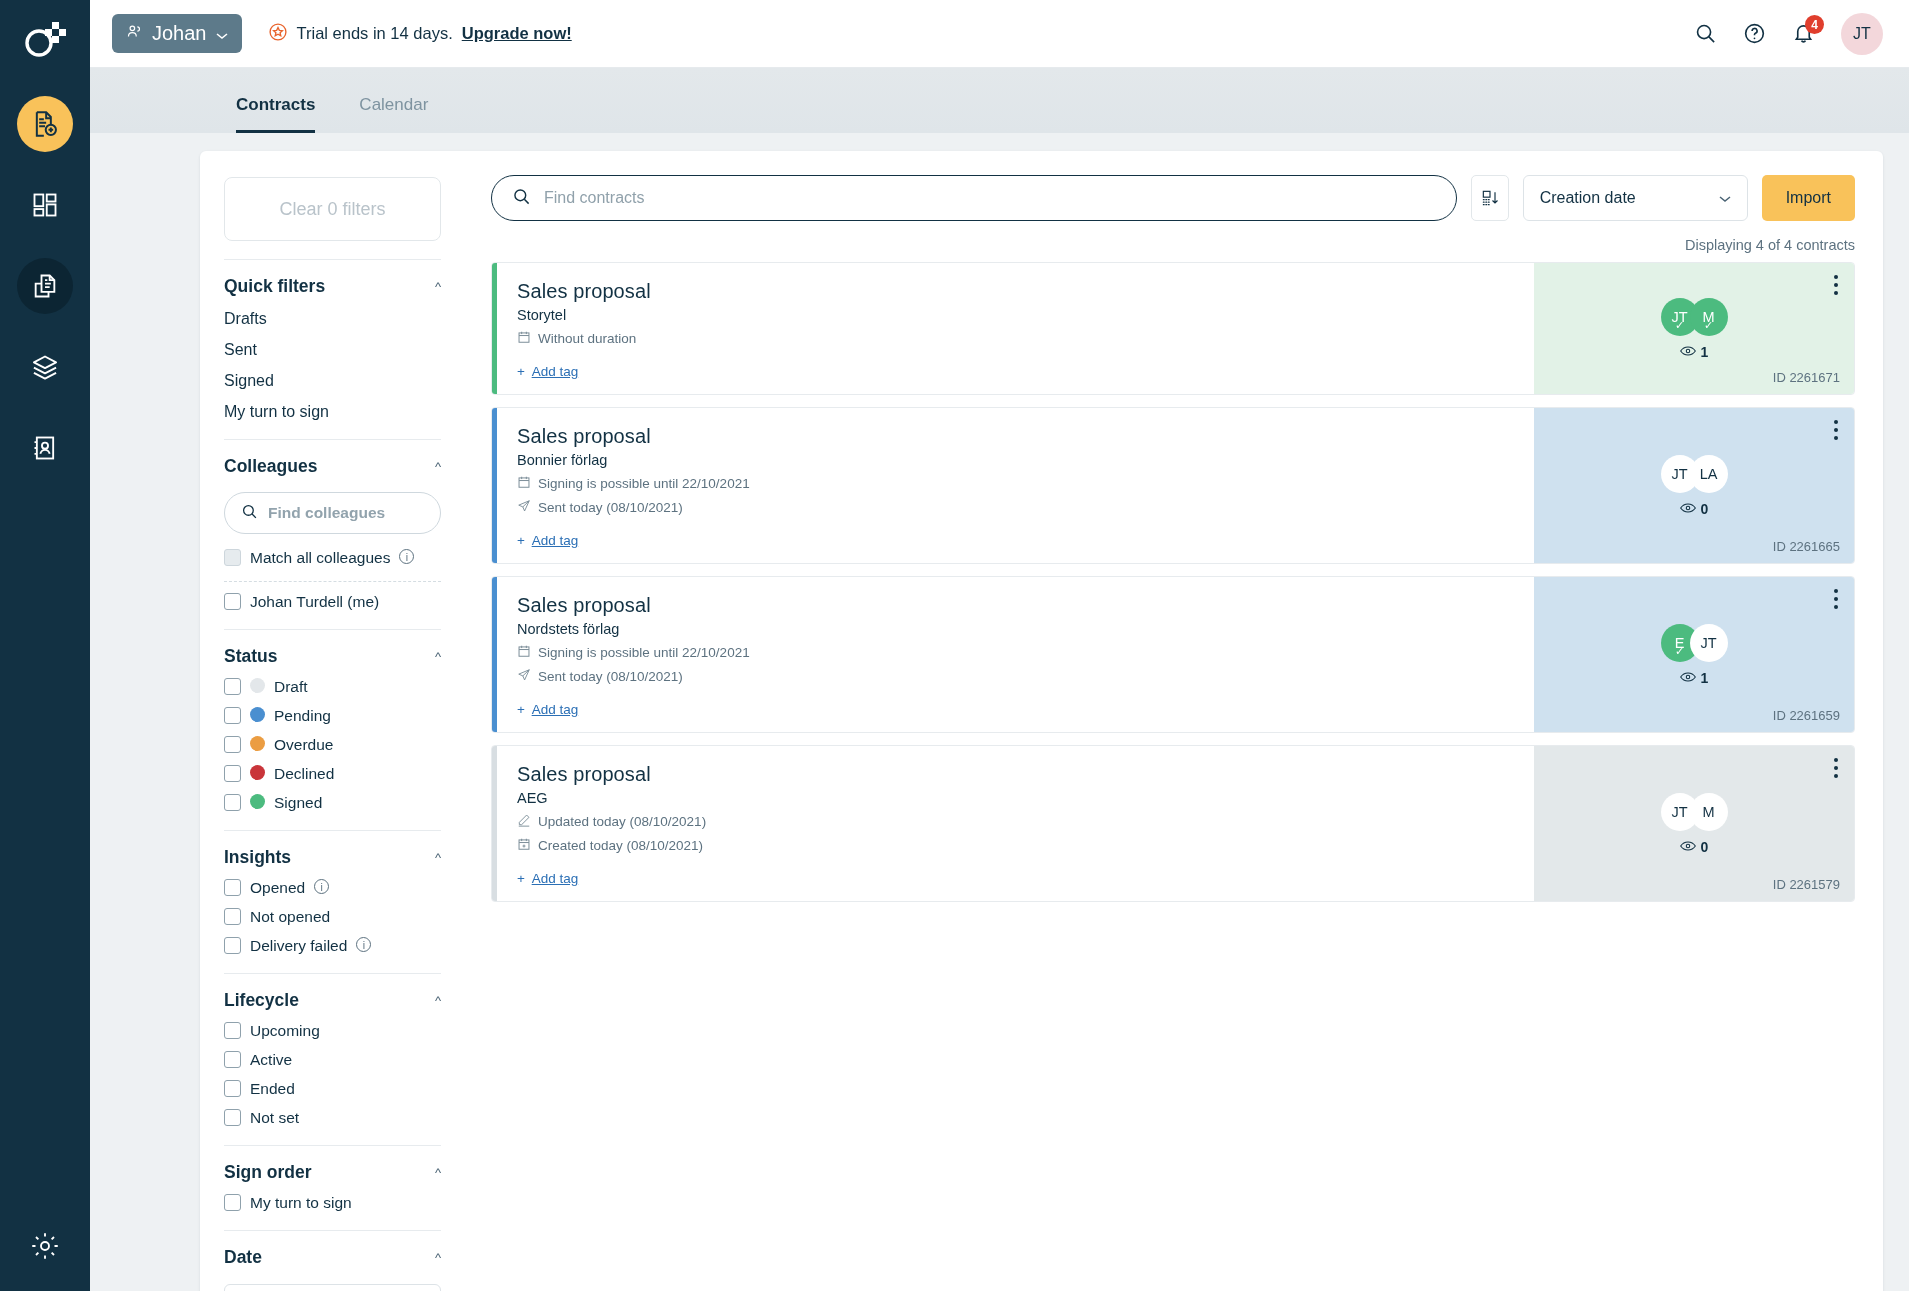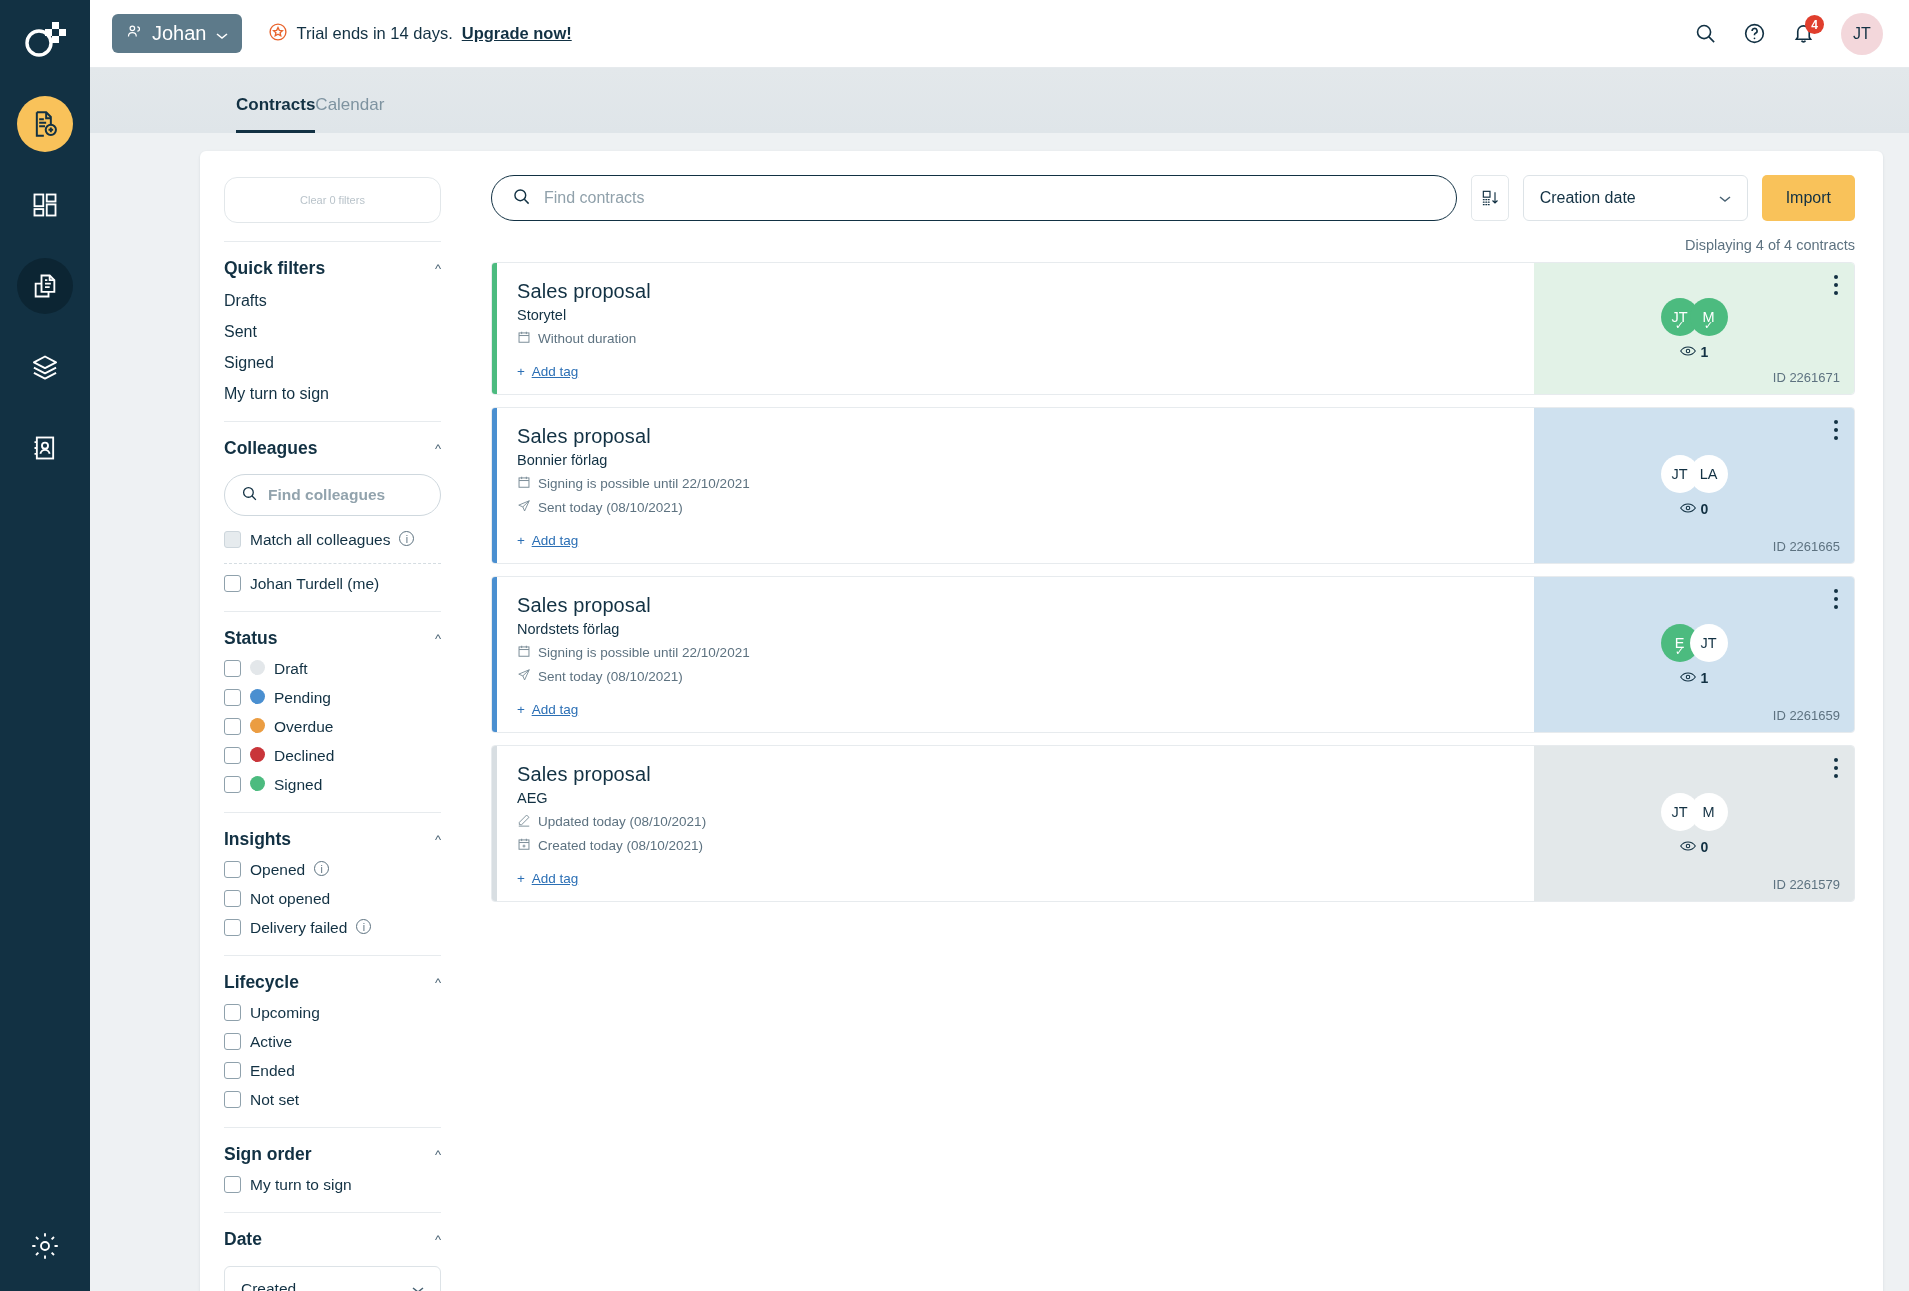--- a/index.html
+++ b/index.html
@@ -60,21 +60,21 @@
     width: 42px; height: 42px; border-radius: 50%;
     background: #f3d7db; color: #123143;
     display: flex; align-items: center; justify-content: center;
     font-size: 16px; font-weight: 500; cursor: pointer;
   }
 
   
   .tabstrip {
     height: 65px; min-height: 65px;
     background: linear-gradient(180deg,#e3e8eb 0%, #dfe5e9 100%);
-    display: flex; align-items: flex-end; padding-left: 146px; 
+    display: flex; align-items: flex-end; padding-left: 146px; gap: 44px;
   }
   .tab {
     font-size: 17px; color: #7e93a0; padding-bottom: 15px; cursor: pointer;
     border-bottom: 3px solid transparent;
   }
   .tab.active { color: #123143; font-weight: 700; border-bottom-color: #123143; }
 
   
   .body-area { flex: 1; background: #eef1f3; display: flex; min-height: 0; position: relative; }
   .panel {
@@ -83,22 +83,22 @@
     box-shadow: 0 1px 3px rgba(18,49,67,.10);
     display: flex; overflow: hidden;
   }
 
   
   .filters {
     width: 265px; min-width: 265px; padding: 26px 24px 0 24px;
     overflow: hidden;
   }
   .clear-filters {
-    width: 100%; height: 46px; border: 1px solid #e2e7ea; background: #fff;
-    border-radius: 13px; color: #b9c3ca; font-size: 11px; cursor: pointer;
+    width: 100%; height: 64px; border: 1px solid #e2e7ea; background: #fff;
+    border-radius: 8px; color: #b9c3ca; font-size: 18px; cursor: pointer;
     font-family: inherit;
   }
   .fsec { border-top: 1px solid #e7ebee; margin-top: 18px; padding-top: 16px; }
   .fsec:first-of-type { border-top: none; }
   .fhead { display: flex; align-items: center; justify-content: space-between; cursor: pointer; }
   .fhead h3 { font-size: 17.5px; color: #123143; font-weight: 700; }
   .chev { color: #4a6374; font-size: 13px; line-height: 1; }
   .flink { font-size: 16px; color: #123143; margin-top: 13px; cursor: pointer; }
   .flink:first-of-type { margin-top: 16px; }
   .search-pill {

